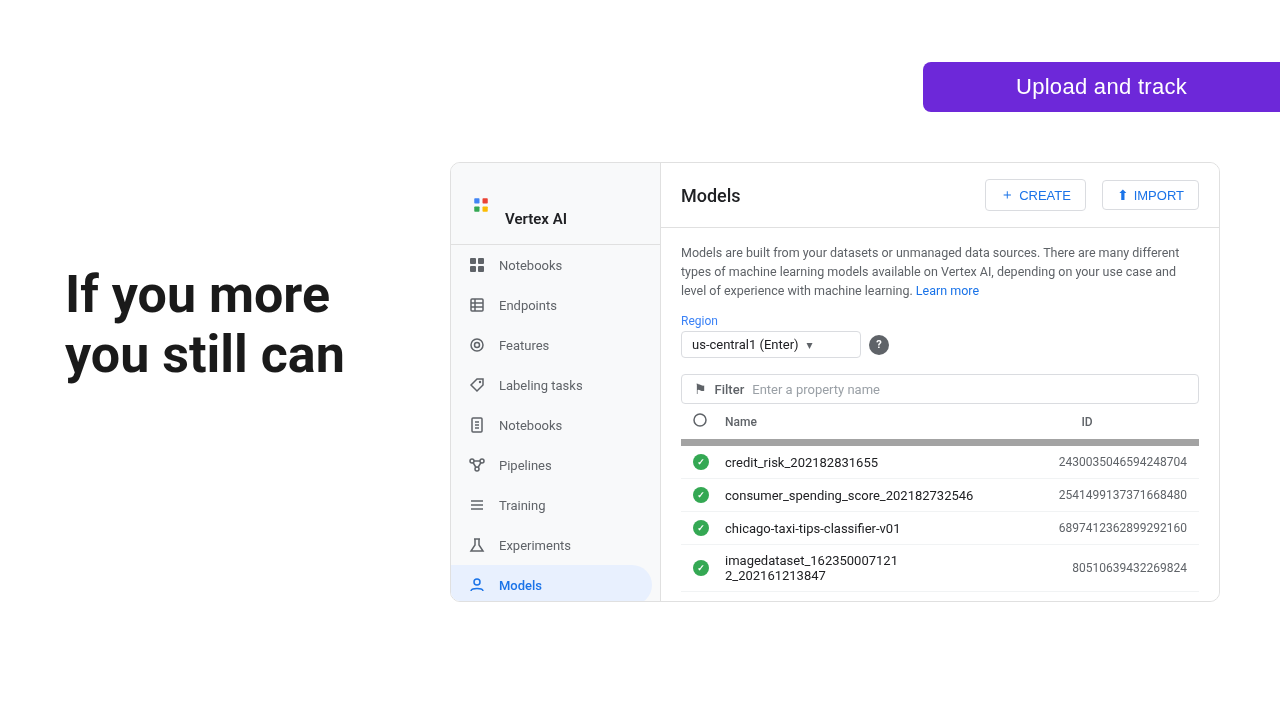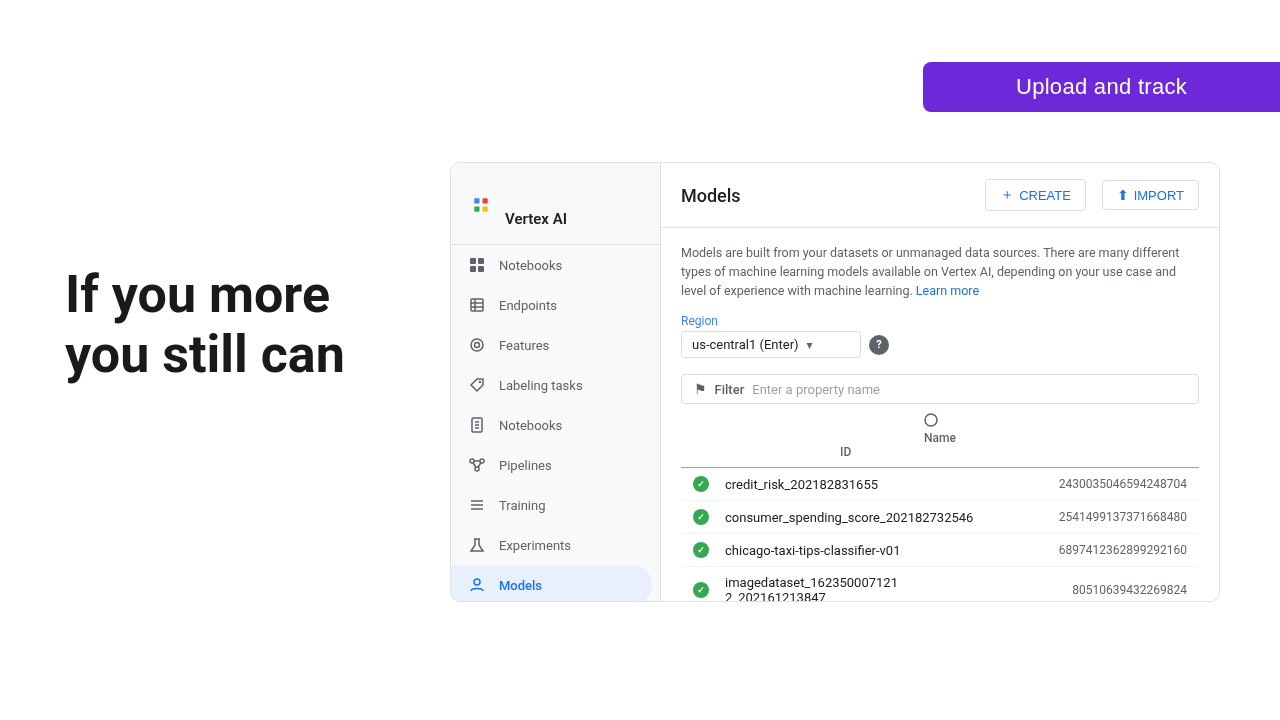--- a/index.html
+++ b/index.html
@@ -247,39 +247,38 @@
 
     
     .models-table {
       width: 100%;
       margin-top: 0;
     }
     .table-header-row {
       display: flex;
       align-items: center;
       padding: 8px 12px;
-      border-bottom: 1px solid #a3a3a3;
-      background: #fff;
-      flex-direction: column;
+      border-bottom: 7px solid #a3a3a3;
+      background: #fff;
     }
     .table-header-checkbox {
       width: 32px;
     }
     .table-header-name {
       flex: 1;
       font-size: 12px;
       font-weight: 500;
       color: #5f6368;
     }
     .table-header-id {
       width: 200px;
       font-size: 12px;
       font-weight: 500;
       color: #5f6368;
-      text-align: left;
+      text-align: center;
     }
     .table-row {
       display: flex;
       align-items: center;
       padding: 8px 12px;
       border-bottom: 1px solid #f1f3f4;
       background: #fff;
       cursor: pointer;
     }
     .row-checkbox {

